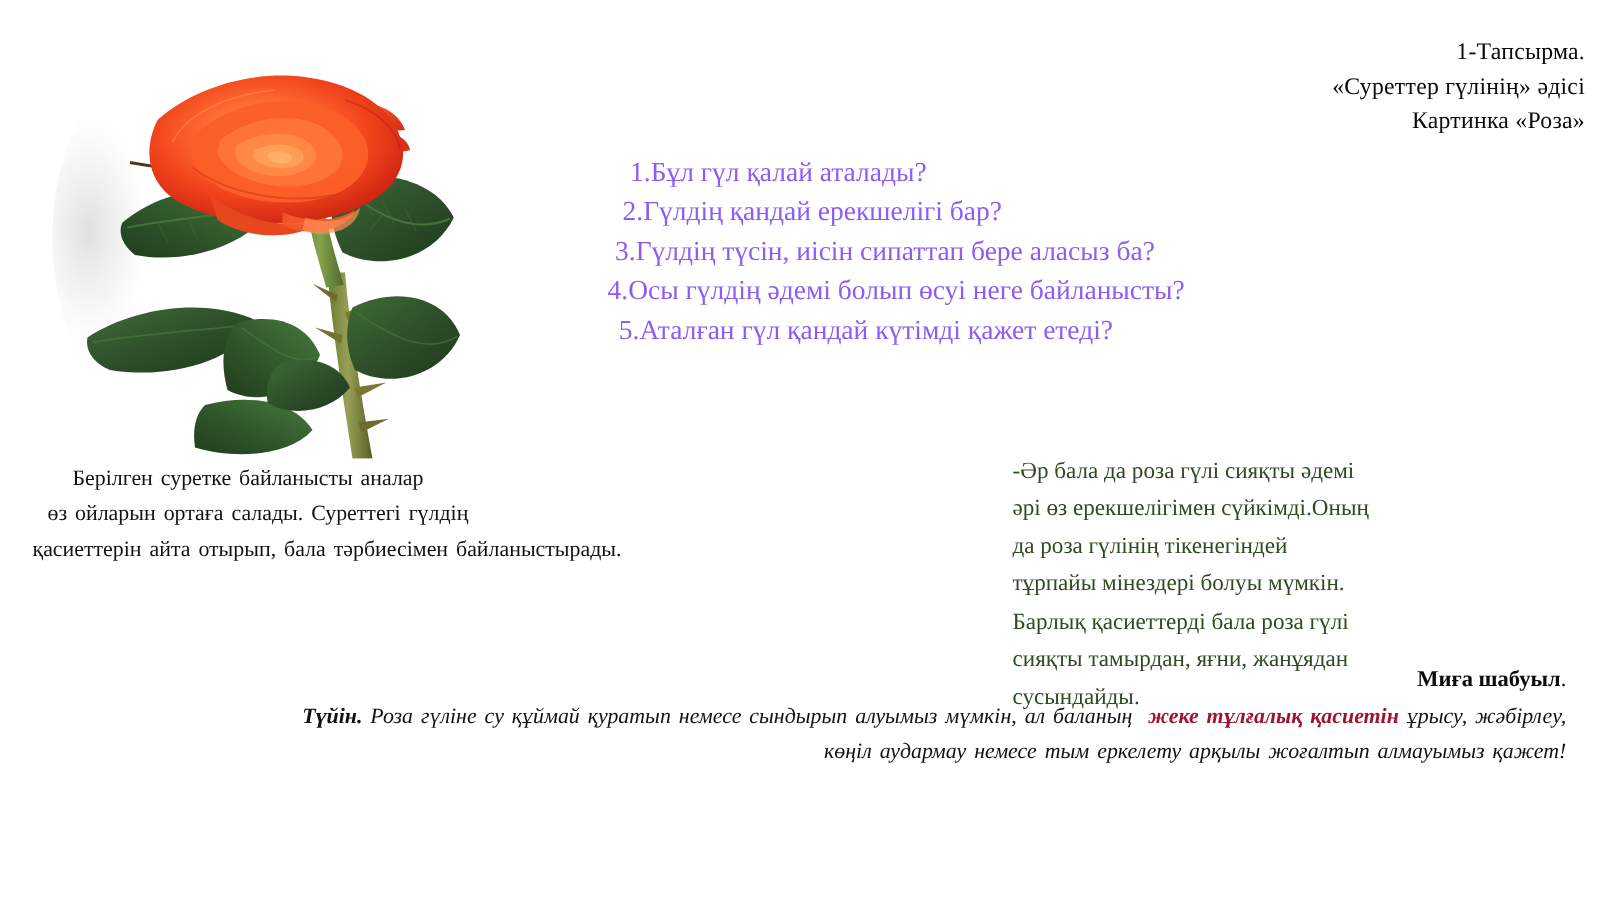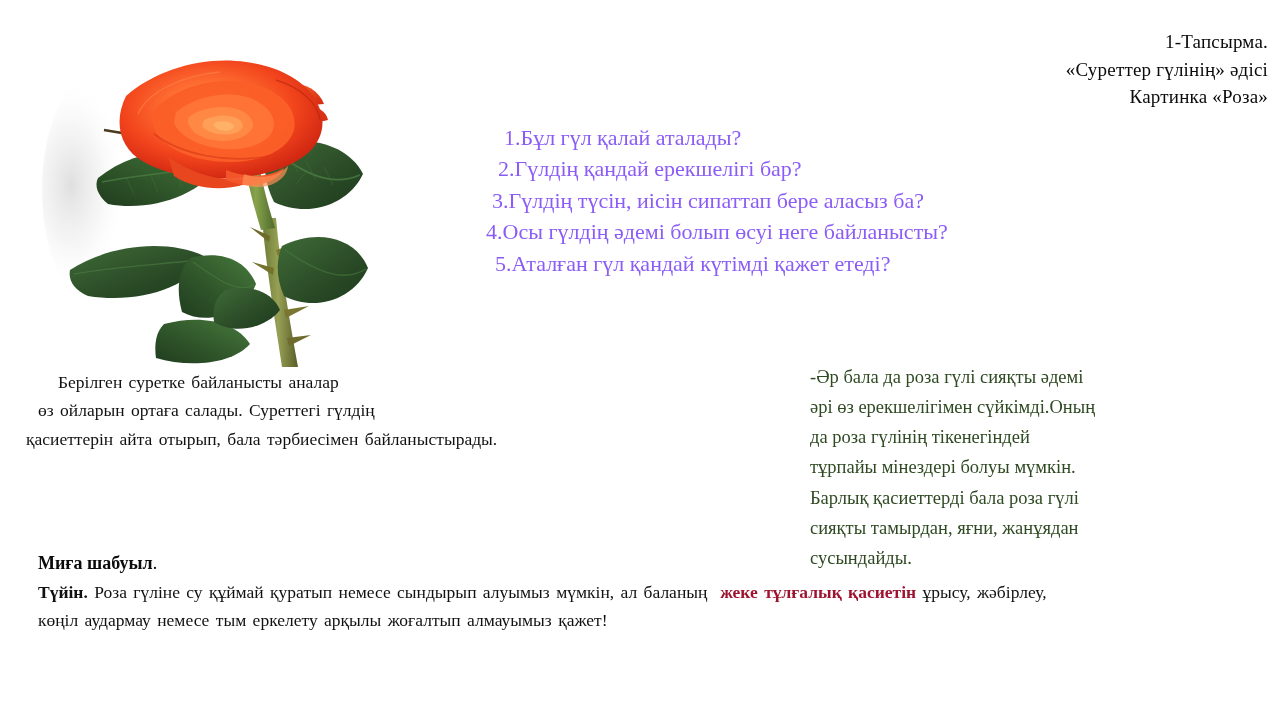--- a/index.html
+++ b/index.html
@@ -105,22 +105,23 @@
     font-weight: normal;
     font-size: 18.5px;
     line-height: 1.63;
   }
   .green-block .gl { display: block; white-space: nowrap; }
 
   
   .brainstorm {
     position: absolute;
     left: 38px;
-    top: 552px;
+    top: 532px;
     width: 1215px;
+    text-align: right;
   }
   .bs-title {
     font-weight: bold;
     font-size: 18px;
     color: #0b0b0b;
     line-height: 1.3;
     margin-bottom: 3px;
   }
   .bs-title .dot { font-weight: normal; }
   .bs-question {
@@ -132,21 +133,21 @@
     white-space: nowrap;
   }
   .bs-body {
     font-size: 17.5px;
     line-height: 1.6;
     color: #111111;
     word-spacing: 2px;
   }
   .bs-body .lead { font-weight: bold; }
   .bs-body .hl { font-weight: bold; color: #9e1430; }
-  .bs-body .bl { display: block; }
+  .bs-body .bl { display: block; font-style: italic; }
   .bs-body .bl.b2 { white-space: nowrap; }
 </style>
 </head>
 <body>
 
 <div class="slide">
 
   <div class="photo-frame">
     <svg viewBox="0 0 345 345" xmlns="http://www.w3.org/2000/svg" aria-hidden="true">
       <defs>

